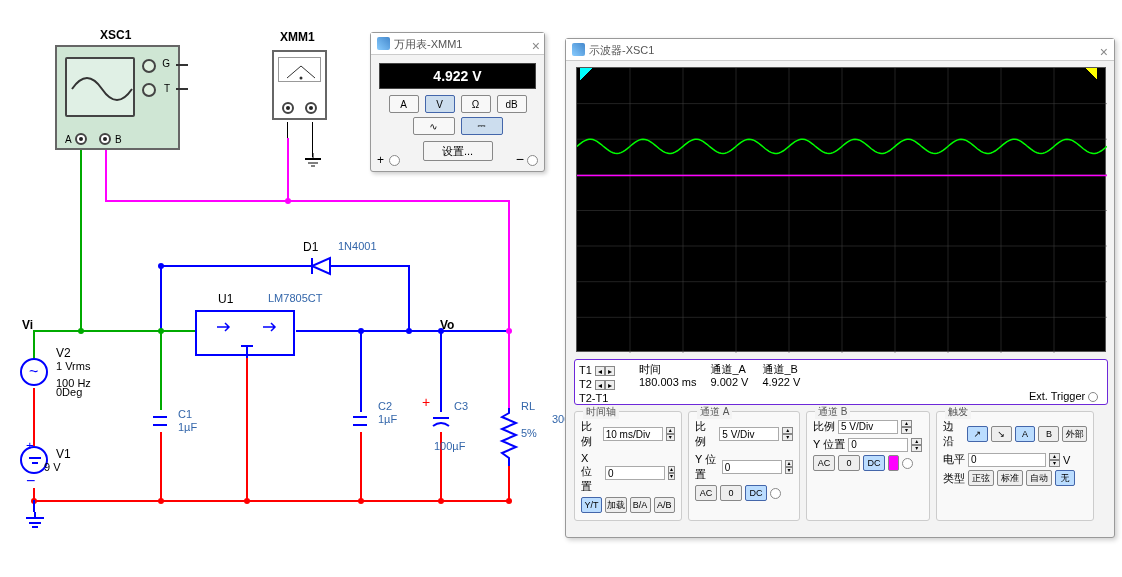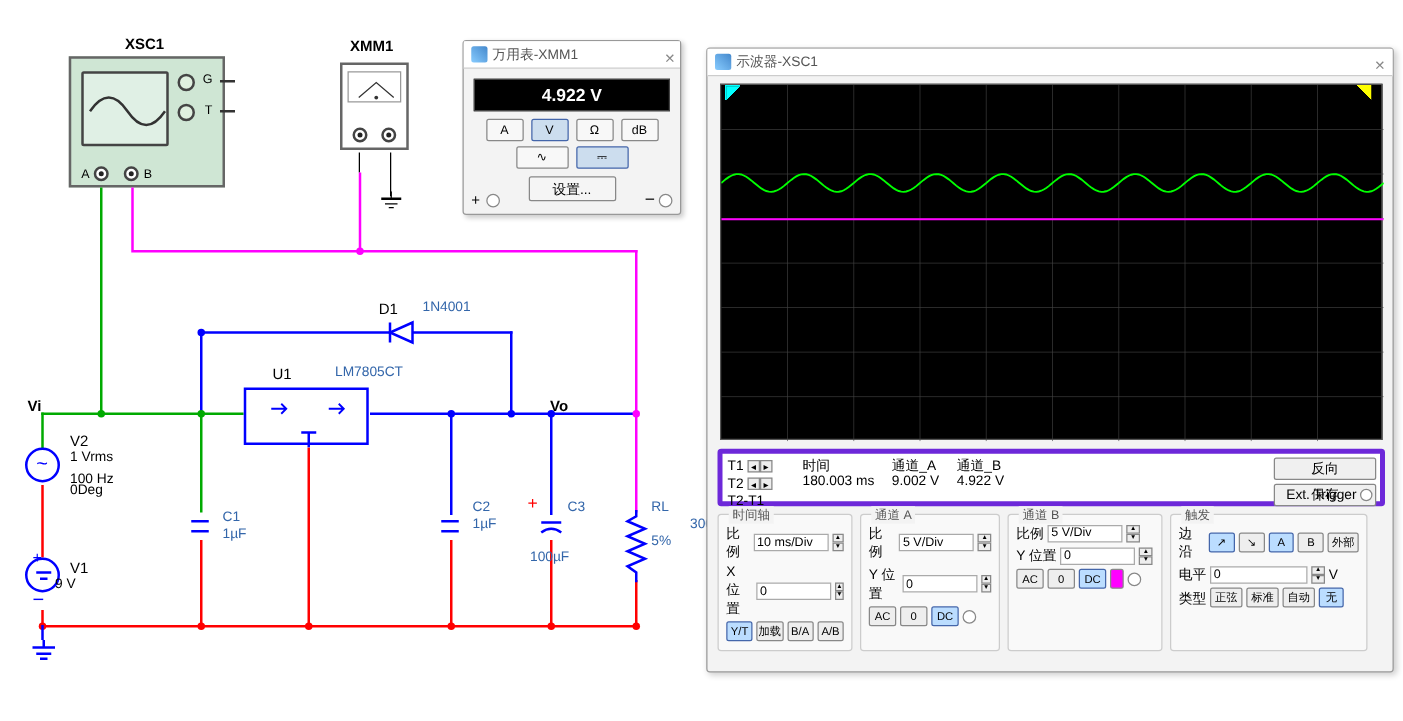--- a/index.html
+++ b/index.html
@@ -50,21 +50,21 @@
 .scope{position:absolute;left:10px;top:28px;width:530px;height:285px;background:#000;border:1px solid #555}
 .scope-grid{position:absolute;inset:0}
 .scope-grid line{stroke:#444;stroke-width:0.5}
 .wave{stroke-width:1.5;fill:none}
 .marker{position:absolute;top:0;width:12px;height:12px}
 .marker.cyan{background:linear-gradient(to bottom right,#0ff 50%,transparent 50%);border-left:1px solid #0ff;border-top:1px solid #0ff}
 .marker.yellow{right:8px;background:linear-gradient(to bottom left,#ff0 50%,transparent 50%)}
 
 
 .ctrl{position:absolute;left:8px;top:320px;width:534px;height:170px}
-.readout{background:#fff;border:4px solid #6d28d9;border-radius:3px;height:46px;display:flex;margin-bottom:6px}
+.readout{background:#fff;border:1px solid #6d28d9;border-radius:3px;height:46px;display:flex;margin-bottom:6px}
 .readout-left{width:60px;padding:4px;display:flex;flex-direction:column;gap:2px;font-size:10px}
 .readout-left .arrow{display:inline-block;width:10px;height:10px;border:1px solid #888;font-size:8px;text-align:center;line-height:9px;background:#eee}
 .readout-cols{flex:1;padding:2px 4px;font-size:10px;display:flex;gap:14px}
 .readout-col div{height:14px}
 .readout-btns{width:88px;display:flex;flex-direction:column;gap:3px;padding:3px}
 .readout-btns .b{height:18px;border:1px solid #888;background:#f0f0f0;border-radius:2px;text-align:center;line-height:16px}
 .readout-ext{position:absolute;right:10px;top:31px;font-size:10px}
 .ext-dot{display:inline-block;width:10px;height:10px;border:1px solid #888;border-radius:50%;background:#fff;vertical-align:middle}
 
 .panel-row{display:flex;gap:6px}
@@ -230,21 +230,21 @@
 </div>
 <div class="comp-val" style="left:378px;top:400px">C2</div>
 <div class="comp-val" style="left:378px;top:413px">1µF</div>
 
 <svg style="position:absolute;left:431px;top:410px" width="20" height="26">
 <line x1="2" y1="8" x2="18" y2="8" stroke="#00f" stroke-width="2"></line>
 <path d="M2 16 Q10 10 18 16" stroke="#00f" fill="none" stroke-width="2"></path>
 </svg>
 <div style="position:absolute;left:422px;top:394px;color:#f00;font-size:14px">+</div>
 <div class="comp-val" style="left:454px;top:400px">C3</div>
-<div class="comp-val" style="left:424px;top:440px">100µF</div>
+<div class="comp-val" style="left:434px;top:440px">100µF</div>
 
 <svg style="position:absolute;left:498px;top:408px" width="22" height="58">
 <path d="M11 0 L11 5 L4 9 L18 15 L4 21 L18 27 L4 33 L18 39 L4 45 L11 50 L11 58" stroke="#00f" fill="none" stroke-width="2"></path>
 </svg>
 <div class="comp-val" style="left:521px;top:400px">RL</div>
 <div class="comp-val" style="left:552px;top:413px">300Ω</div>
 <div class="comp-val" style="left:521px;top:427px">5%</div>
 
 <div class="winA">
   <div class="winA-title">
@@ -318,24 +318,20 @@
           </div>
         <div class="readout-col">
             <div>通道_A</div>
             <div>9.002 V</div>
           </div>
         <div class="readout-col">
             <div>通道_B</div>
             <div>4.922 V</div>
           </div>
       </div>
-      <div class="readout-btns">
-        <div class="b">反向</div>
-        <div class="b">保存</div>
-      </div>
     </div>
     <div class="readout-ext"><span>Ext. Trigger</span> <span class="ext-dot"></span></div>
 
     <div class="panel-row">
 
       <div class="panel" style="width:108px">
         <span class="hdr">时间轴</span>
         <div class="pfield">
             <span>比例</span>
             <input value="10 ms/Div" style="">

